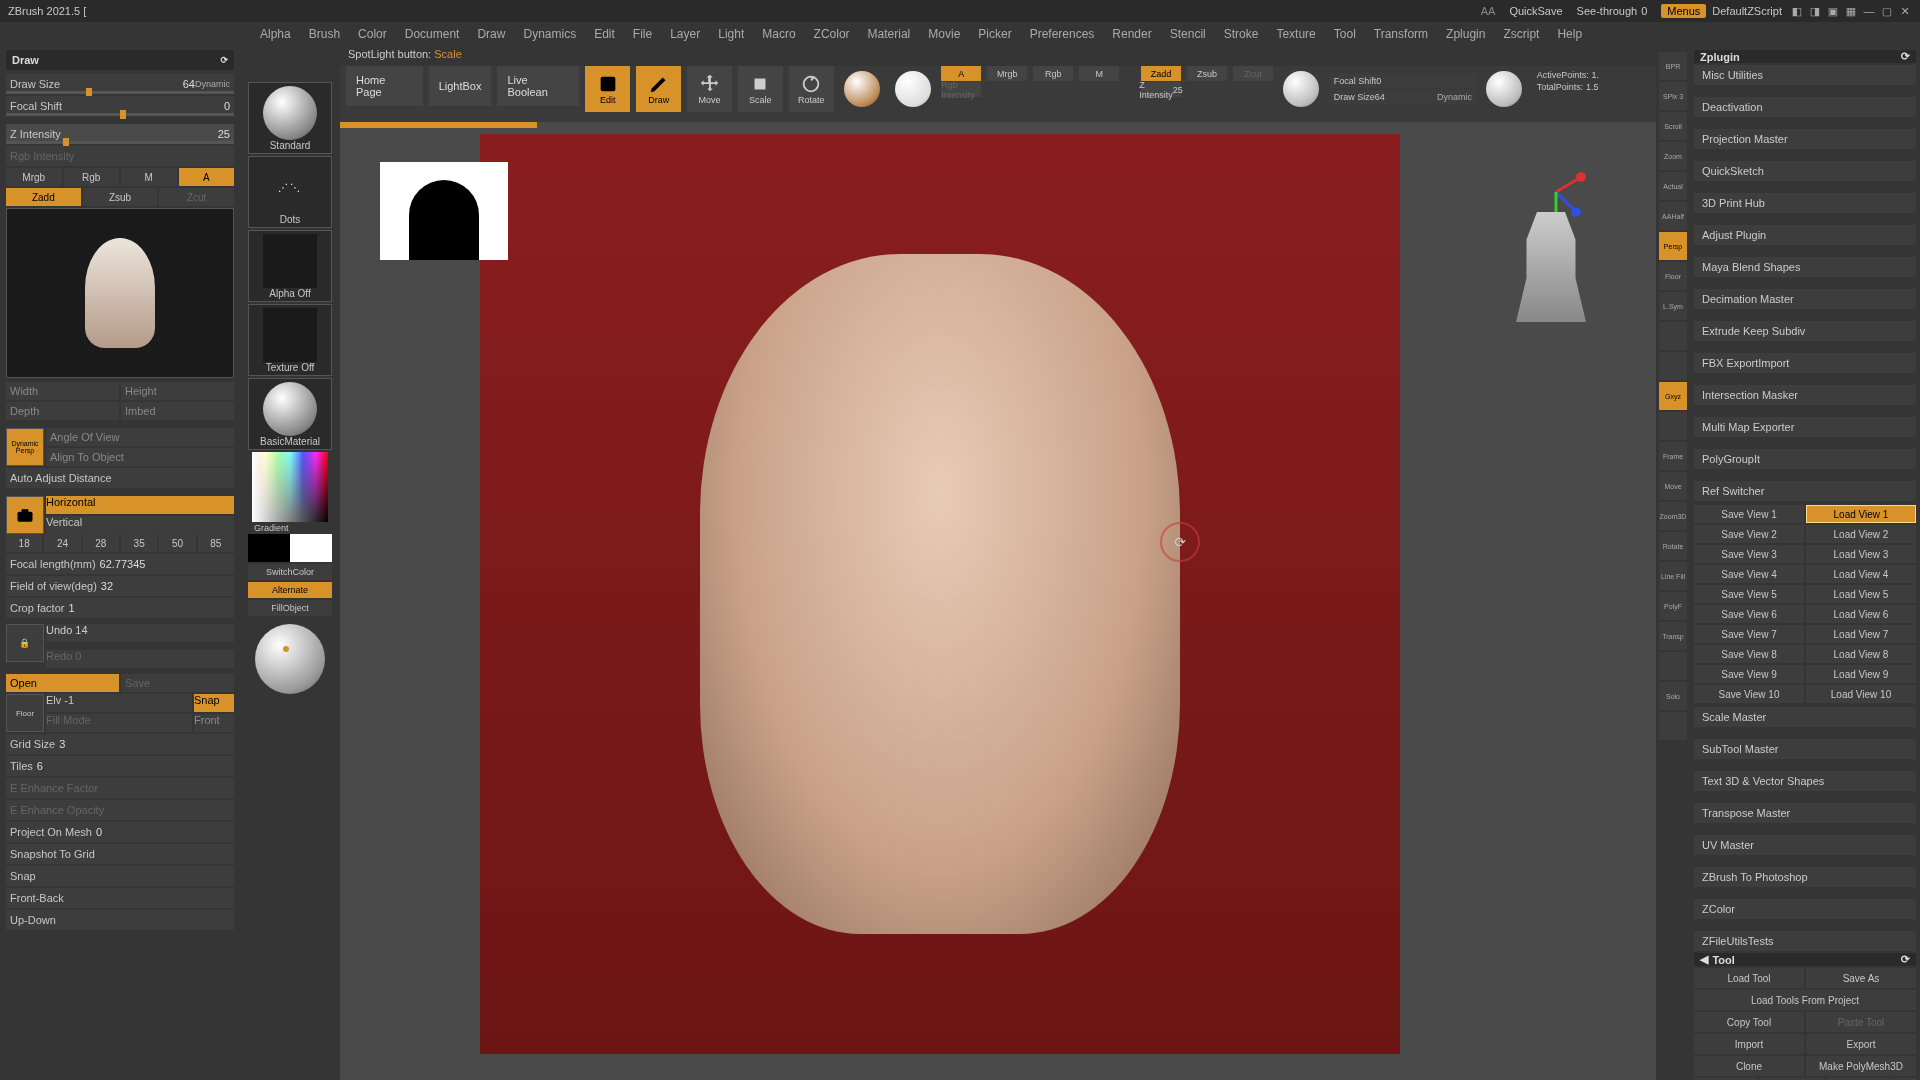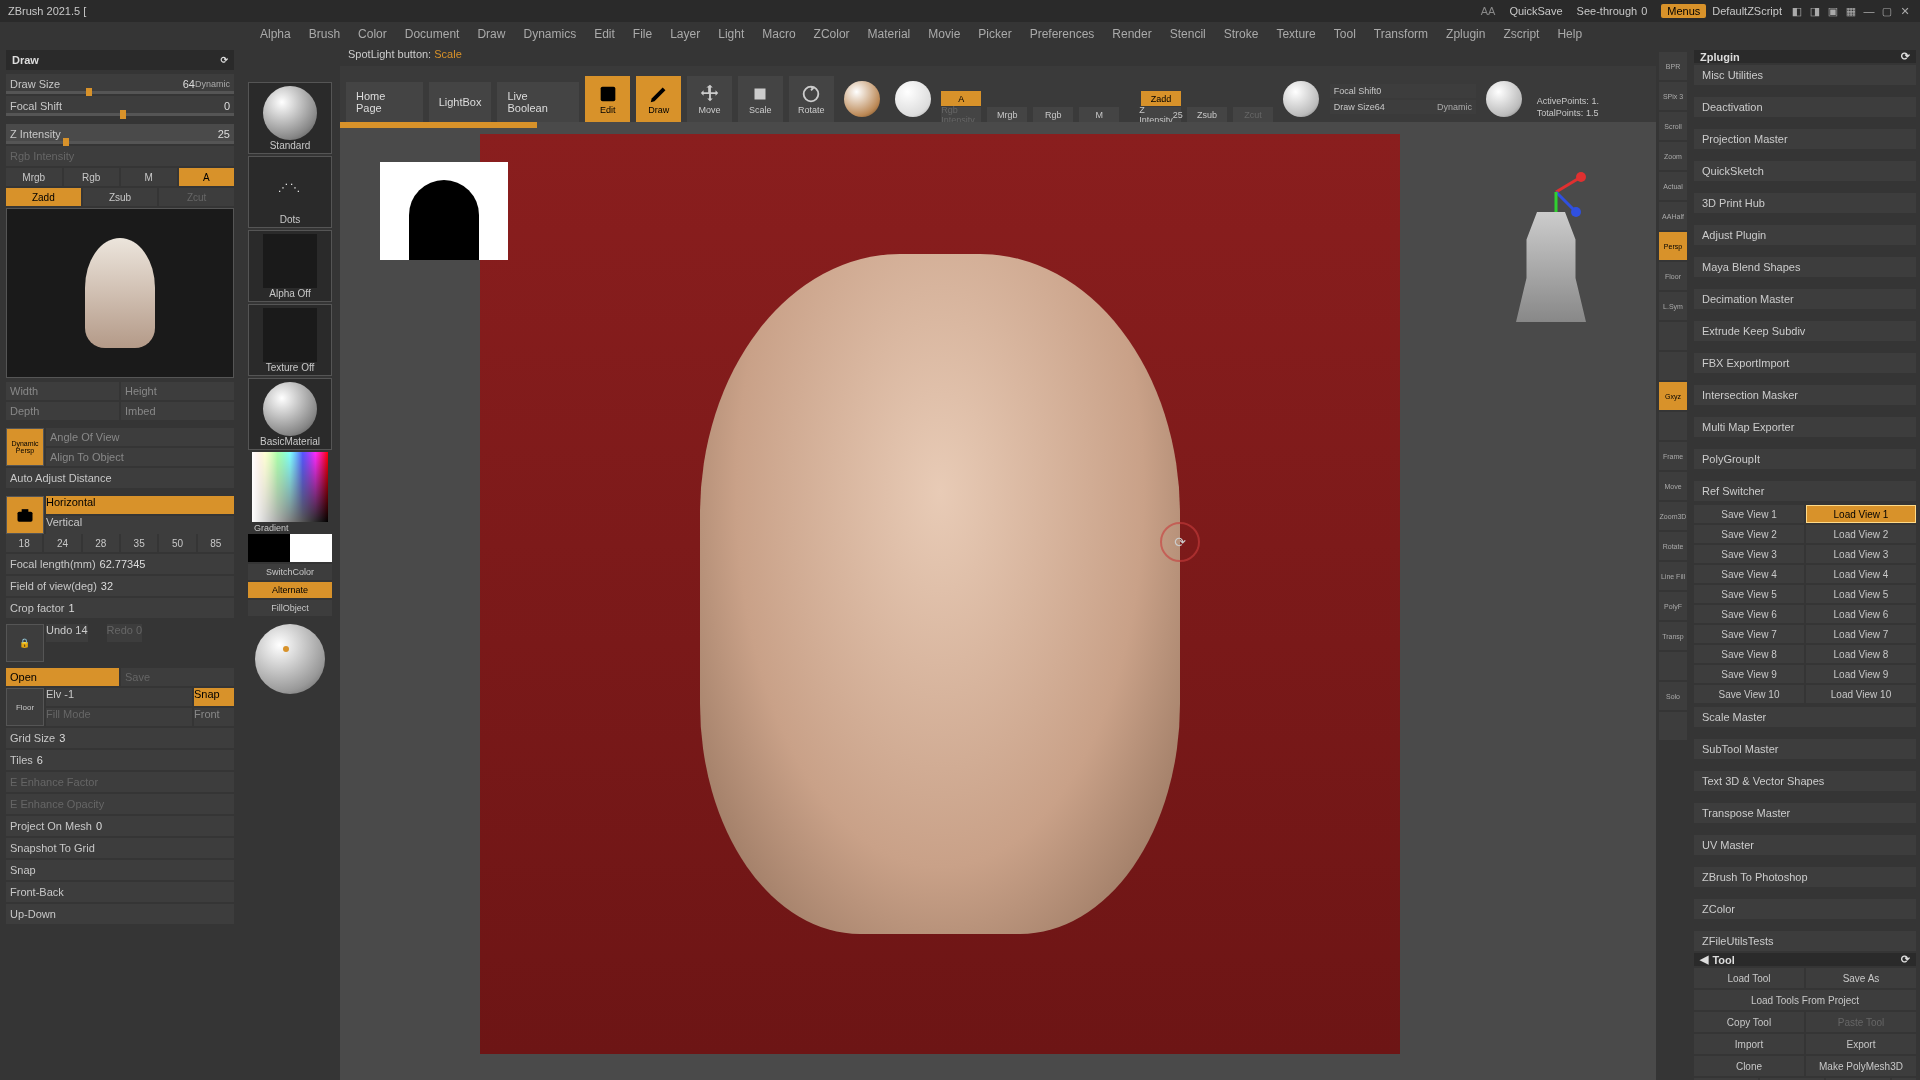--- a/index.html
+++ b/index.html
@@ -41,21 +41,21 @@
 .swatch-lg .ball { width:54px; height:54px; border-radius:50%; background:radial-gradient(circle at 35% 30%, #fff, #888 70%, #444); }
 .color-picker { width:76px; height:80px; position:relative; }
 .color-picker .grad { width:100%; height:70px; background:linear-gradient(to right, #fff, rgba(255,255,255,0)), linear-gradient(to top, #000, rgba(0,0,0,0)), linear-gradient(to right, red, yellow, lime, cyan, blue, magenta, red); }
 .swatch-pair { display:flex; width:84px; }
 .swatch-pair div { flex:1; height:28px; }
 
 
 .center { flex:1; display:flex; flex-direction:column; background:#2a2a2a; position:relative; }
 .top-status { height:20px; background:#353535; padding:2px 8px; color:#ccc; font-size:11px; }
 .top-status .kw { color:#d8922a; }
-.shelf { height:56px; background:#3a3a3a; display:flex; align-items:flex-end; padding:0 6px; gap:6px; }
+.shelf { height:56px; background:#3a3a3a; display:flex; align-items:flex-start; padding:0 6px; gap:6px; }
 .shelf .txtbtn { padding:0 10px; height:40px; display:flex; align-items:center; background:#444; color:#ddd; font-size:11px; }
 .shelf .ico { width:46px; height:46px; background:#444; display:flex; flex-direction:column; align-items:center; justify-content:center; font-size:9px; color:#ccc; position:relative; }
 .shelf .ico.on { background:#d8922a; color:#000; }
 .shelf .circ { width:46px; height:46px; display:flex; align-items:center; justify-content:center; }
 .shelf .circ .c { width:36px; height:36px; border-radius:50%; background:radial-gradient(circle at 35% 30%, #fff, #bb8855 70%, #553311); }
 .shelf .tiny { display:flex; flex-direction:column; gap:1px; }
 .shelf .tiny .b { height:15px; width:40px; background:#444; display:flex; align-items:center; justify-content:center; font-size:9px; }
 .shelf .tiny .b.on { background:#d8922a; color:#000; }
 .viewport { flex:1; background:#4a4a4a; position:relative; overflow:hidden; }
 .viewport .progress { position:absolute; top:0; left:0; height:6px; width:15%; background:#d8922a; }
@@ -249,21 +249,21 @@
         <span>Field of view(deg)</span>
         <span class="val">32</span>
       </div>
     <div class="slider-row">
         <span>Crop factor</span>
         <span class="val">1</span>
       </div>
     <div style="height:4px"></div>
     <div style="display:flex;gap:2px">
       <div class="small-icon-btn">🔒</div>
-      <div style="flex:1;display:flex;flex-direction:row;gap:19px">
+      <div style="flex:1;display:flex;flex-direction:column;gap:8px">
         <div class="cell" style="height:18px;background:#3d3d3d;color:#ccc">Undo 14</div>
         <div class="cell" style="height:18px;background:#3d3d3d;color:#666">Redo 0</div>
       </div>
     </div>
     <div style="height:6px"></div>
     <div class="row-2">
         <div class="cell on">Open</div>
         <div class="cell" style="color:#666">Save</div>
       </div>
     <div style="display:flex;gap:2px;margin-bottom:2px">

